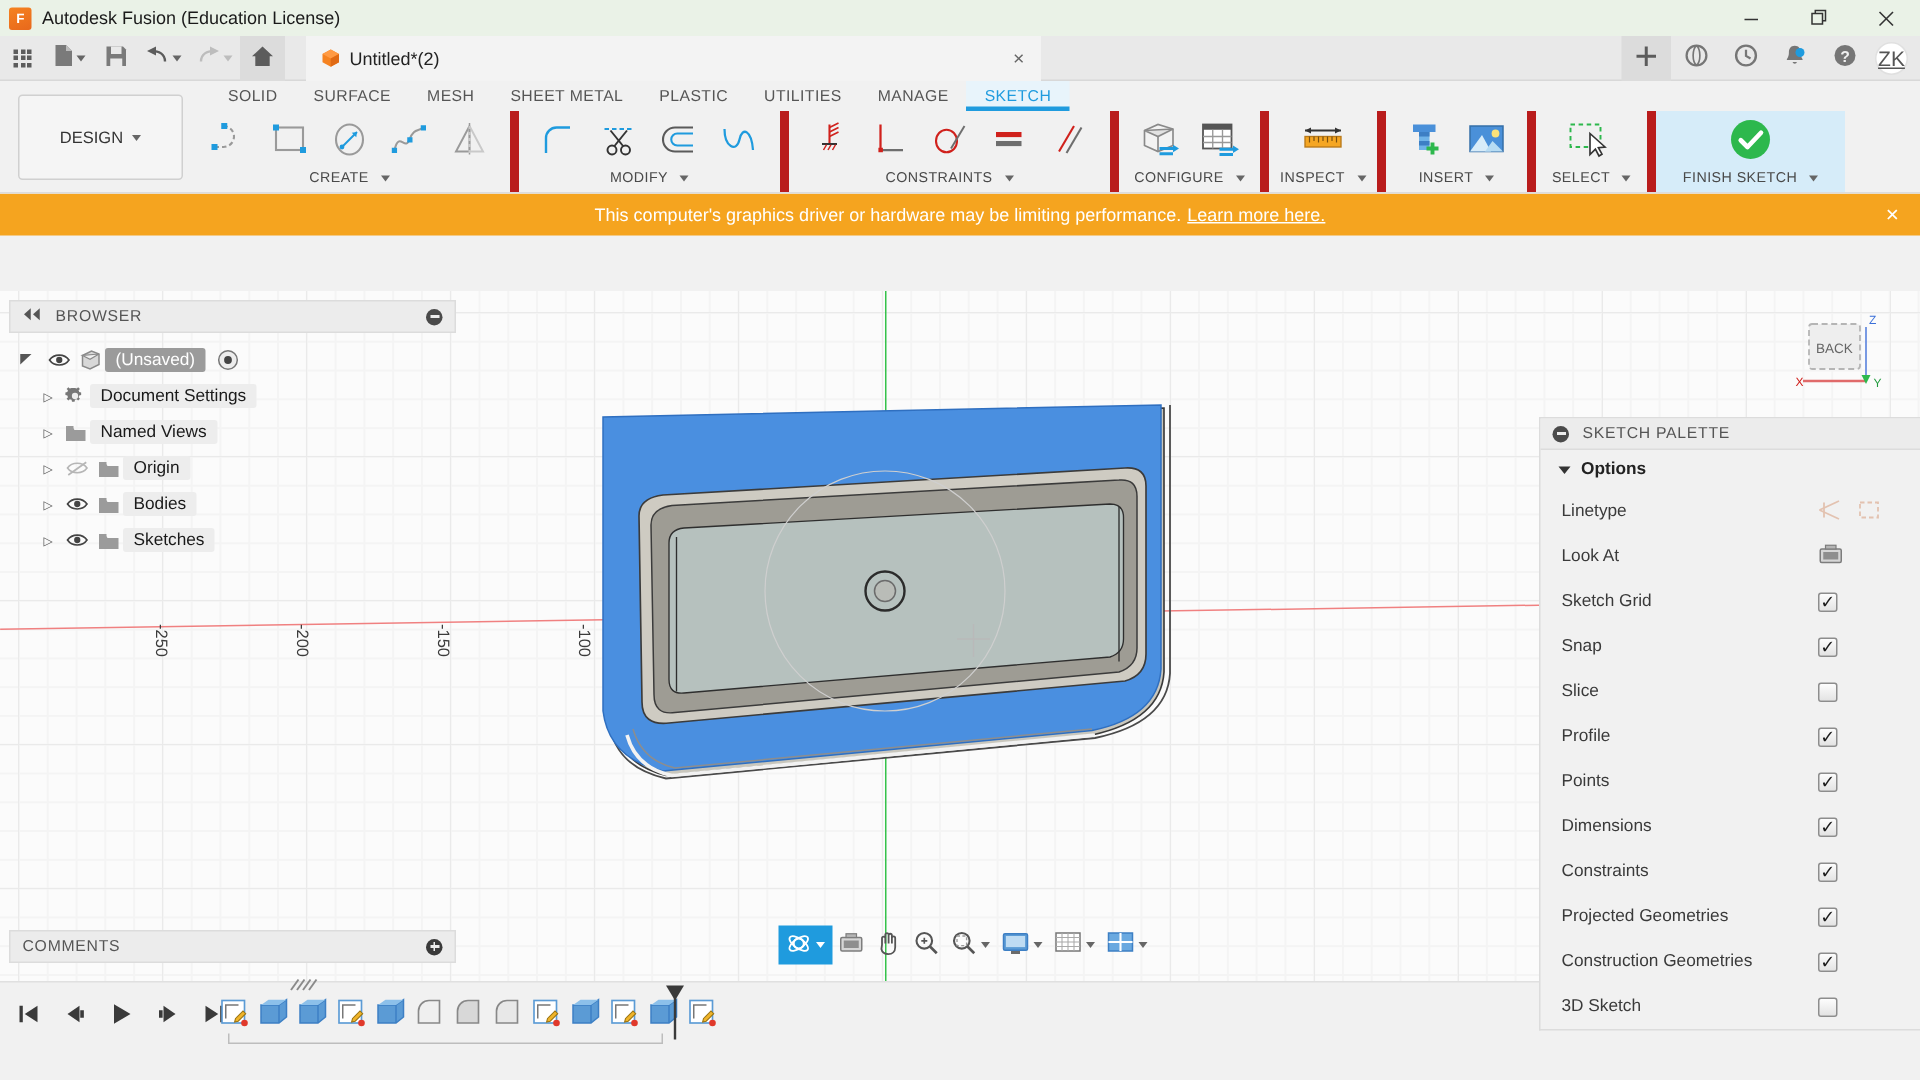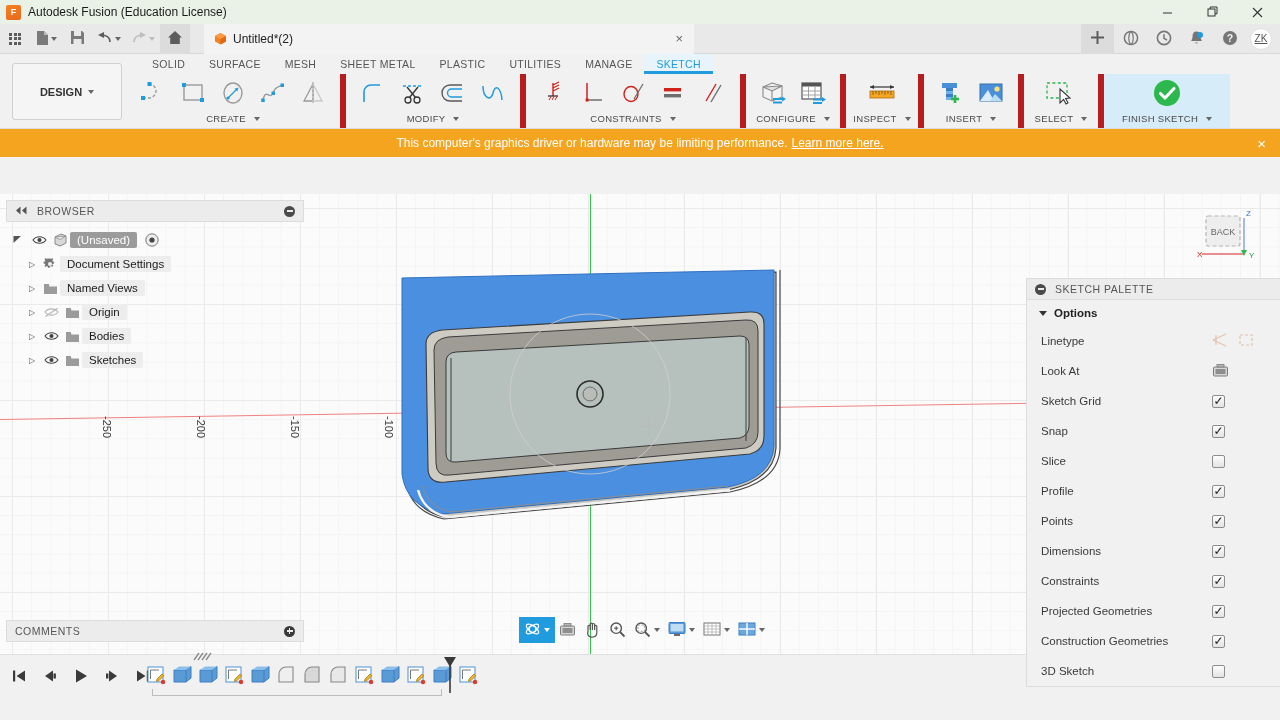--- a/index.html
+++ b/index.html
@@ -53,31 +53,31 @@
     background: #f3f3f3; min-width: 490px; justify-content: center; position: relative;
   }
   #doc-tab-label { font-size: 12px; color: #222; }
   #tab-cube { width: 13px; height: 13px; flex: none; }
   #tab-close { margin-left: auto; color: #666; font-size: 13px; line-height: 1; padding: 0 3px; }
   #qat-right { display: flex; align-items: center; height: 30px; margin-left: auto; }
   .hdr-icon { width: 33px; height: 30px; display: flex; align-items: center; justify-content: center; color: #767676; }
   .hdr-icon.plusbg { background: #dcdcdc; }
   #avatar {
     width: 22px; height: 22px; border-radius: 50%; background: #fff; color: #555;
-    font-size: 10px; display: flex; align-items: center; justify-content: center;
+    font-size: 14px; display: flex; align-items: center; justify-content: center;
     margin: 0 8px 0 4px; border: 1px solid #e0e0e0; text-decoration: underline;
   }
   .bell-dot { position: absolute; width: 6px; height: 6px; border-radius: 50%; background: #1f9bde; margin: -7px 0 0 7px; }
 
   
   #ribbon { height: 75px; background: #f1f1f1; display: flex; position: relative; z-index: 30; border-bottom: 1px solid #dcdcdc; }
   #design-btn {
     width: 110px; height: 57px; margin: 9px 0 0 12px; border: 1px solid #d0d0d0;
     background: #f5f5f5; border-radius: 3px; display: flex; align-items: center;
-    justify-content: center; gap: 6px; font-weight: bold; font-size: 11px; color: #333; flex: none;
+    justify-content: center; gap: 6px; font-weight: normal; font-size: 11px; color: #333; flex: none;
   }
   #ribbon-main { flex: 1; display: flex; flex-direction: column; }
   #tabs-row { height: 22px; display: flex; align-items: flex-end; padding-left: 18px; }
   .rtab {
     font-size: 10.5px; color: #555; padding: 0 12px; height: 20px; line-height: 20px;
     letter-spacing: .3px;
   }
   .rtab.sel { color: #1f9bde; background: #e8f4fb; border-bottom: 3px solid #1f9bde; font-weight: normal; }
   #panels-row { flex: 1; display: flex; align-items: stretch; padding-left: 4px; }
   .panel { display: flex; flex-direction: column; position: relative; padding: 0 6px; }

